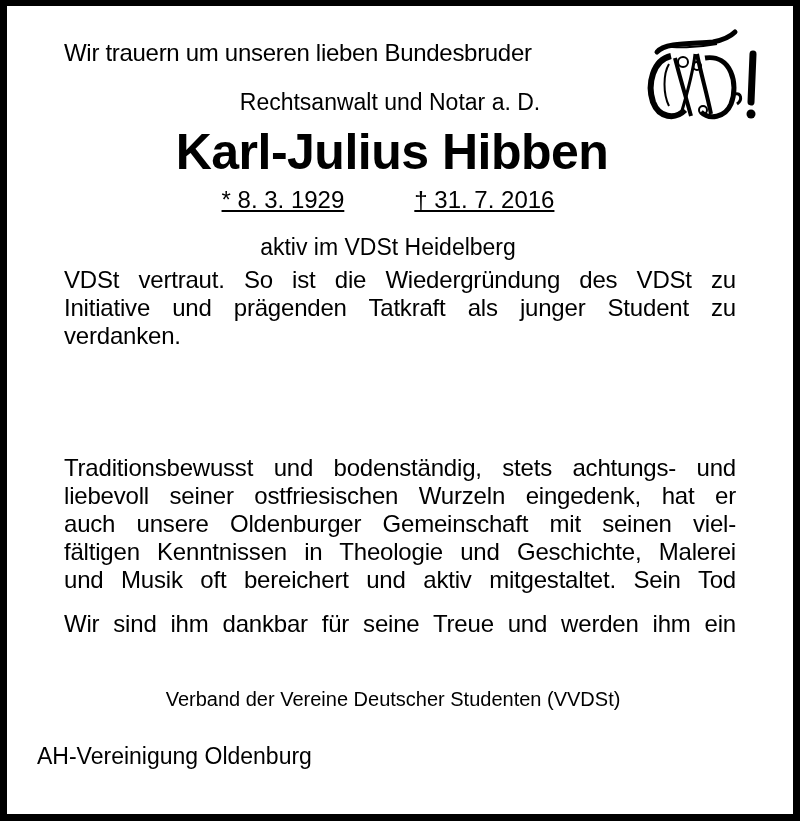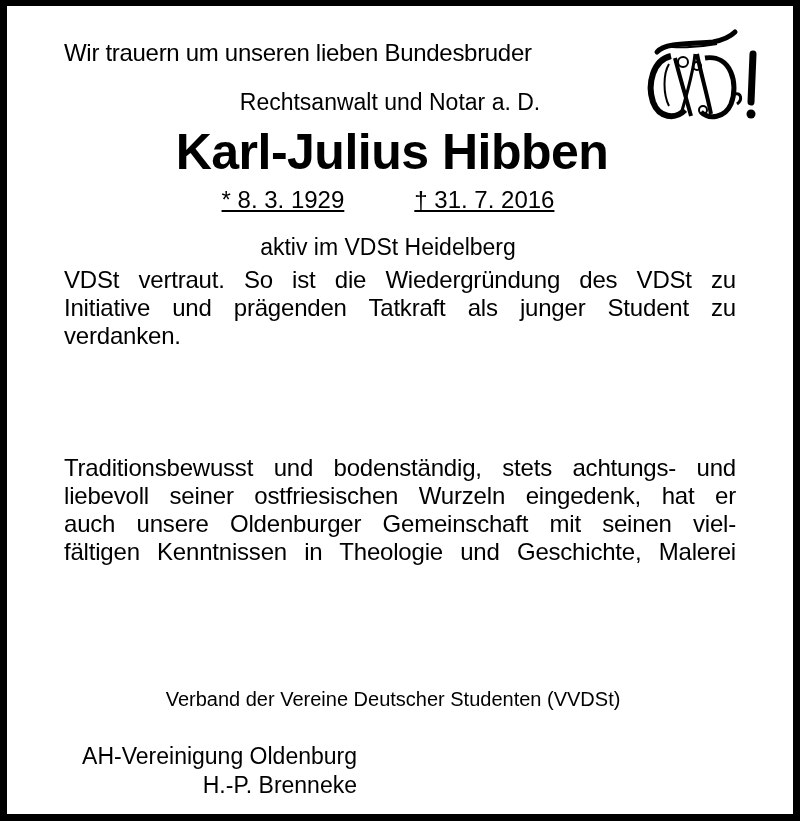--- a/index.html
+++ b/index.html
@@ -14,21 +14,21 @@
   .dates span { display: inline-block; text-decoration: underline; }
   .dates .gap { width: 70px; }
   .aktiv { top: 228px; font-size: 23px; left: -12px; }
   .para { position: absolute; left: 57px; width: 672px; font-size: 24px; line-height: 28px; text-align: justify; letter-spacing: -0.2px; }
   .para .line { display: block; text-align: justify; text-align-last: justify; height: 28px; }
   .para .line.last { text-align-last: left; }
   .p1 { top: 260px; }
   .p2 { top: 404px; margin-top: 44px; }
   .p3 { top: 604px; }
   .org { top: 682px; font-size: 20px; font-weight: normal; left: -7px; }
-  .sig { position: absolute; top: 736px; text-align: right; font-size: 23px; line-height: 29px; }
+  .sig { position: absolute; top: 736px; text-align: left; font-size: 23px; line-height: 29px; }
   .sig-left { left: 30px; width: 320px; }
   .sig-right { left: 450px; width: 280px; }
   .emblem { position: absolute; left: 628px; top: 18px; width: 130px; height: 100px; }
 </style>
 </head>
 <body>
 
 <div class="frame">
 
   <div class="abs intro">Wir trauern um unseren lieben Bundesbruder</div>
@@ -69,25 +69,26 @@
     <span class="line">VDSt vertraut. So ist die Wiedergründung des VDSt zu</span>
     <span class="line">Initiative und prägenden Tatkraft als junger Student zu</span>
     <span class="line last">verdanken.</span>
   </div>
 
   <div class="para p2">
     <span class="line">Traditionsbewusst und bodenständig, stets achtungs- und</span>
     <span class="line">liebevoll seiner ostfriesischen Wurzeln eingedenk, hat er</span>
     <span class="line">auch unsere Oldenburger Gemeinschaft mit seinen viel-</span>
     <span class="line">fältigen Kenntnissen in Theologie und Geschichte, Malerei</span>
+    <span class="line">und Musik oft bereichert und aktiv mitgestaltet. Sein Tod</span>
   </div>
 
   <div class="para p3">
+    <span class="line">Wir sind ihm dankbar für seine Treue und werden ihm ein</span>
   </div>
 
   <div class="abs title-line org">Verband der Vereine Deutscher Studenten (VVDSt)</div>
 
   <div class="sig sig-left">
     <div>AH-Vereinigung Oldenburg</div>
-    <div>H.-P. Brenneke</div>
   </div>
 
 </div>
 
 </body></html>

